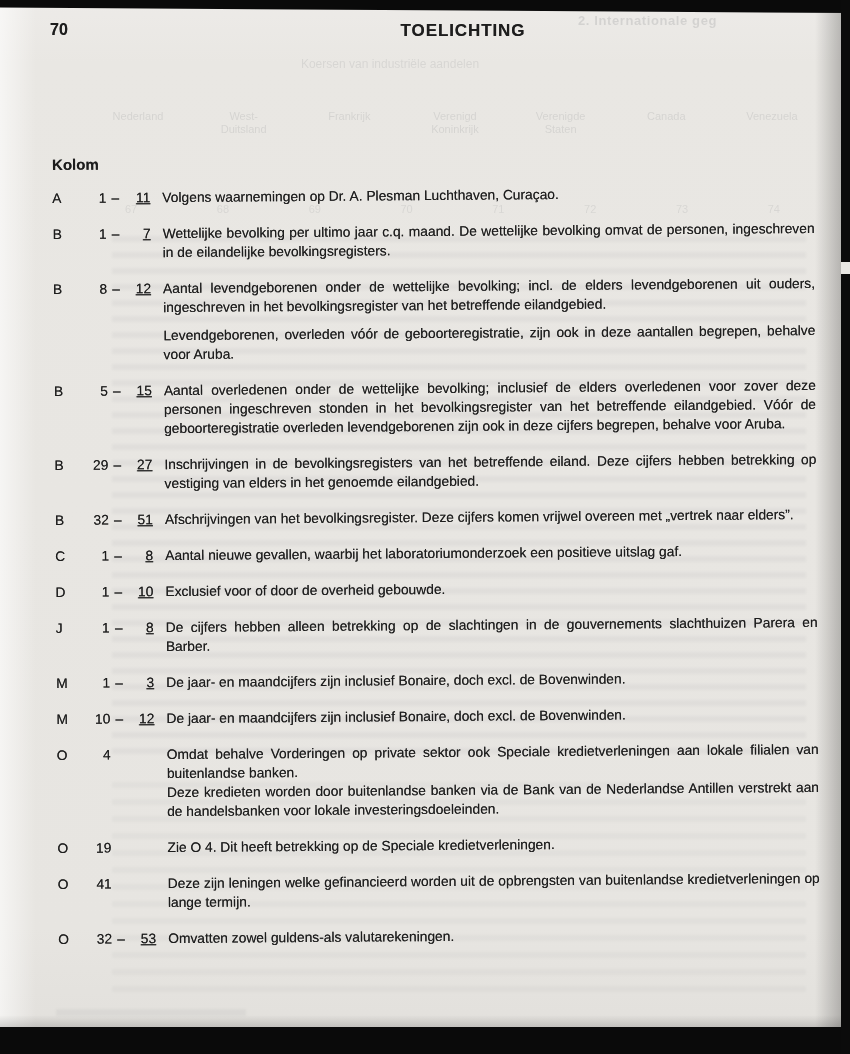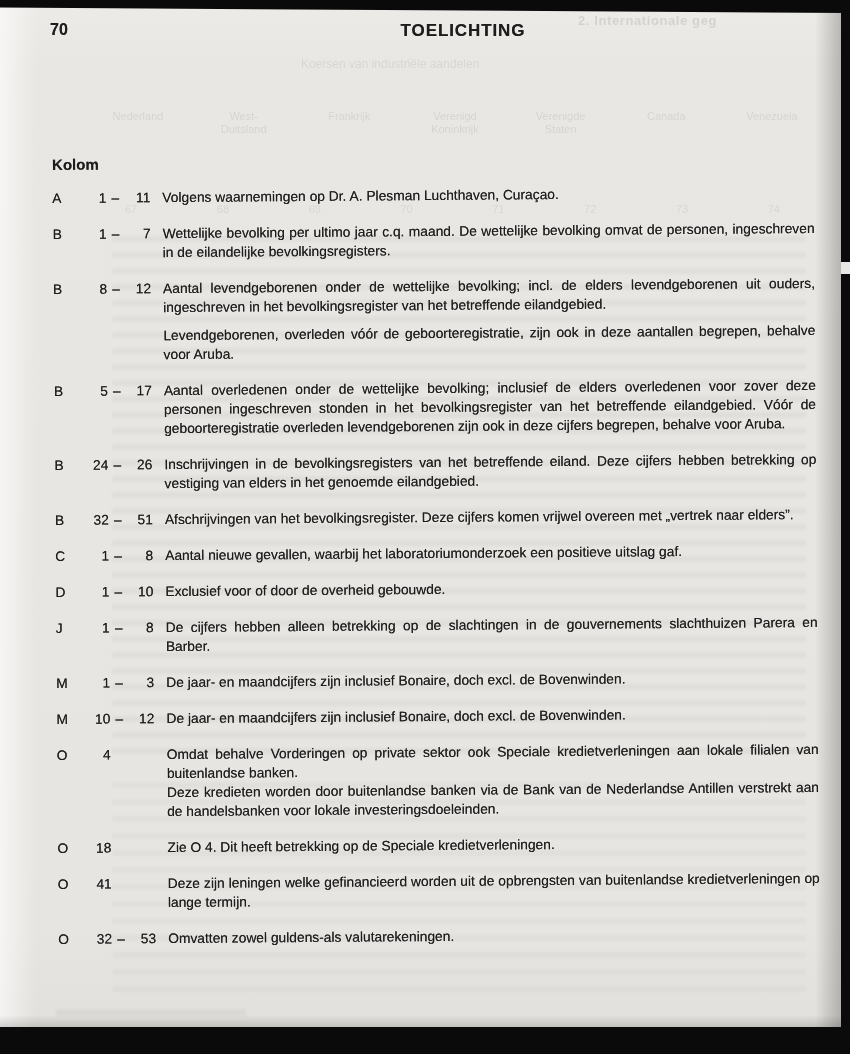--- a/index.html
+++ b/index.html
@@ -106,21 +106,21 @@
   }
   .entry {
     display: flex; align-items: flex-start; margin-bottom: 17px;
     font-size: 13.8px; line-height: 19px;
     text-shadow: 0 0 0.35px rgba(25,25,25,0.75);
   }
   .entry .col { width: 30px; flex: none; }
   .entry .range { width: 80px; flex: none; display: flex; }
   .entry .from { width: 24px; text-align: right; display: inline-block; }
   .entry .dash { width: 18px; text-align: center; display: inline-block; }
-  .entry .to { width: 26px; text-align: right; display: inline-block; }
+  .entry .to { width: 26px; text-align: right; display: inline-block; text-decoration: underline; }
   .entry .text { flex: 1; min-width: 0; }
   .entry .text p { margin: 0; text-align: justify; }
   .entry .text p + p { margin-top: 9px; }
   .entry.tight .text p + p { margin-top: 0; }
 </style>
 </head>
 <body>
 
 <div class="scan">
 
@@ -192,32 +192,32 @@
           <div class="text">
             <p class="para">Aantal levendgeborenen onder de wettelijke bevolking; incl. de elders levendgeborenen uit ouders, ingeschreven in het bevolkingsregister van het betreffende eilandgebied.</p>
             <p class="para">Levendgeborenen, overleden vóór de geboorteregistratie, zijn ook in deze aantallen begrepen, behalve voor Aruba.</p>
           </div>
         </div>
         <div class="entry">
           <div class="col">B</div>
           <div class="range">
             <span class="from">5</span>
             <span class="dash">–</span>
-            <span class="to">17</span>
+            <span class="to">15</span>
           </div>
           <div class="text">
             <p class="para">Aantal overledenen onder de wettelijke bevolking; inclusief de elders overledenen voor zover deze personen ingeschreven stonden in het bevolkingsregister van het betreffende eilandgebied. Vóór de geboorteregistratie overleden levendgeborenen zijn ook in deze cijfers begrepen, behalve voor Aruba.</p>
           </div>
         </div>
         <div class="entry">
           <div class="col">B</div>
           <div class="range">
-            <span class="from">24</span>
-            <span class="dash">–</span>
-            <span class="to">26</span>
+            <span class="from">29</span>
+            <span class="dash">–</span>
+            <span class="to">27</span>
           </div>
           <div class="text">
             <p class="para">Inschrijvingen in de bevolkingsregisters van het betreffende eiland. Deze cijfers hebben betrekking op vestiging van elders in het genoemde eilandgebied.</p>
           </div>
         </div>
         <div class="entry">
           <div class="col">B</div>
           <div class="range">
             <span class="from">32</span>
             <span class="dash">–</span>
@@ -290,21 +290,21 @@
             <span class="to"></span>
           </div>
           <div class="text">
             <p class="para">Omdat behalve Vorderingen op private sektor ook Speciale kredietverleningen aan lokale filialen van buitenlandse banken.</p>
             <p class="para">Deze kredieten worden door buitenlandse banken via de Bank van de Nederlandse Antillen verstrekt aan de handelsbanken voor lokale investeringsdoeleinden.</p>
           </div>
         </div>
         <div class="entry">
           <div class="col">O</div>
           <div class="range">
-            <span class="from">18</span>
+            <span class="from">19</span>
             <span class="dash"></span>
             <span class="to"></span>
           </div>
           <div class="text">
             <p class="para">Zie O 4. Dit heeft betrekking op de Speciale kredietverleningen.</p>
           </div>
         </div>
         <div class="entry">
           <div class="col">O</div>
           <div class="range">

